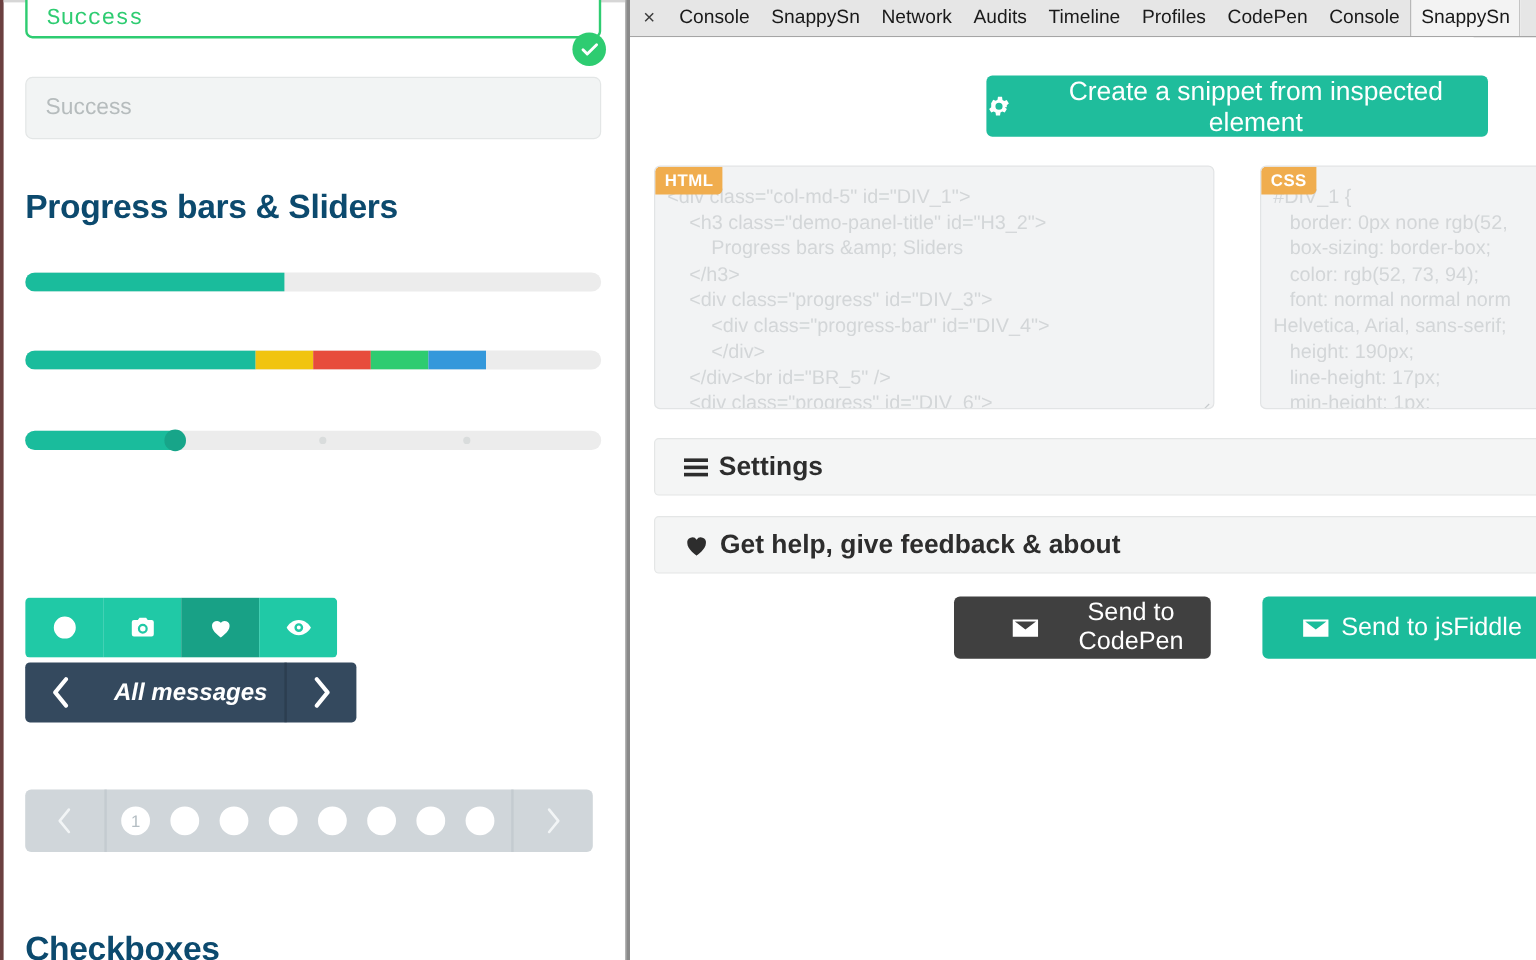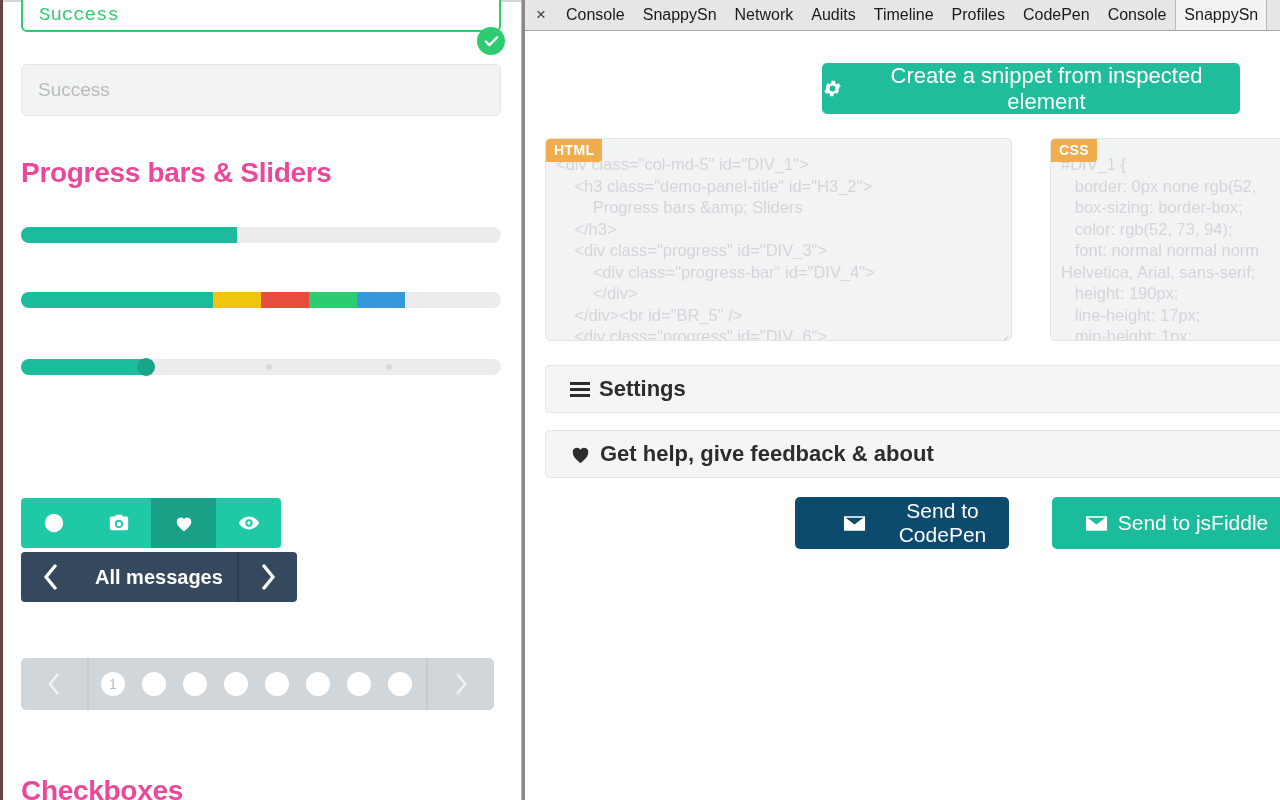--- a/index.html
+++ b/index.html
@@ -54,21 +54,21 @@
     top: 64px; height: 52px;
     border: 1px solid #e3e6e6;
     background: #f2f4f4;
     color: #b6bcbd;
   }
 
   
   .section-title {
     position: absolute; left: 21px;
     font-size: 28px; font-weight: bold;
-    color: #ec4899;
+    color: #0c4a6e;
     letter-spacing: -0.3px;
   }
   #title-progress { top: 157px; }
   #title-navigation { top: 439px; }
   #title-checkboxes { top: 775px; }
 
   
   .progress-track {
     position: absolute; left: 21px; width: 480px; height: 16px;
     background: #ececec; border-radius: 8px; overflow: hidden;
@@ -116,21 +116,21 @@
     background: #34495e;
   }
   .pager-prev, .pager-next {
     width: 60px; height: 50px;
     display: flex; align-items: center; justify-content: center;
   }
   .pager-next { border-left: 2px solid #2c3e50; }
   .pager-label {
     display: flex; align-items: center; justify-content: center;
     padding: 0 14px; height: 50px;
-    color: #fff; font-size: 20px; font-weight: bold;
+    color: #fff; font-size: 20px; font-weight: bold; font-style: italic;
   }
   .chev { width: 16px; height: 26px; }
   .chev path { stroke: #fff; stroke-width: 3.4; fill: none; stroke-linecap: round; stroke-linejoin: round; }
 
   
   .pagination {
     position: absolute; left: 21px; top: 658px;
     width: 473px; height: 52px;
     background: #d0d6da; border-radius: 5px;
     display: flex; align-items: center;
@@ -455,21 +455,21 @@
 
       <div class="accordion" id="help-panel">
         <span class="acc-icon">
           <svg width="21" height="19" viewBox="0 0 24 22">
               <path d="M12 21S3 15 3 8.8A4.9 4.9 0 0 1 12 5.6 4.9 4.9 0 0 1 21 8.8C21 15 12 21 12 21z"></path>
             </svg>
         </span>
         <span>Get help, give feedback &amp; about</span>
       </div>
 
-      <button class="btn" id="send-codepen" style="background: #0c4a6e; padding-left: 48px;">
+      <button class="btn" id="send-codepen" style="background: #404040; padding-left: 48px;">
         <span class="env-icon">
           <svg viewBox="0 0 24 17">
               <path d="M1 1h22v15H1V1zm1.8 1.6L12 9.6l9.2-7H2.8z"></path>
             </svg>
         </span>
         <span>Send to CodePen</span>
       </button>
 
       <button class="btn" id="send-jsfiddle" style="background: rgb(27, 188, 155);">
         <span class="env-icon">

